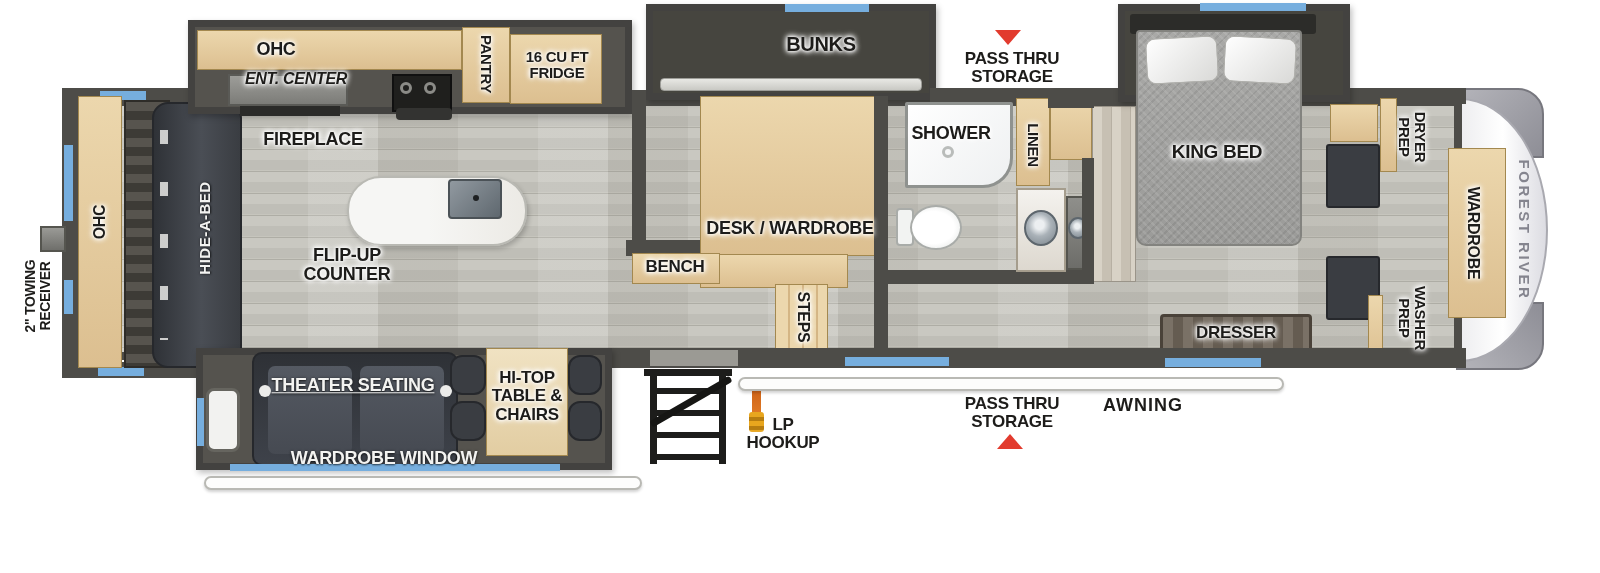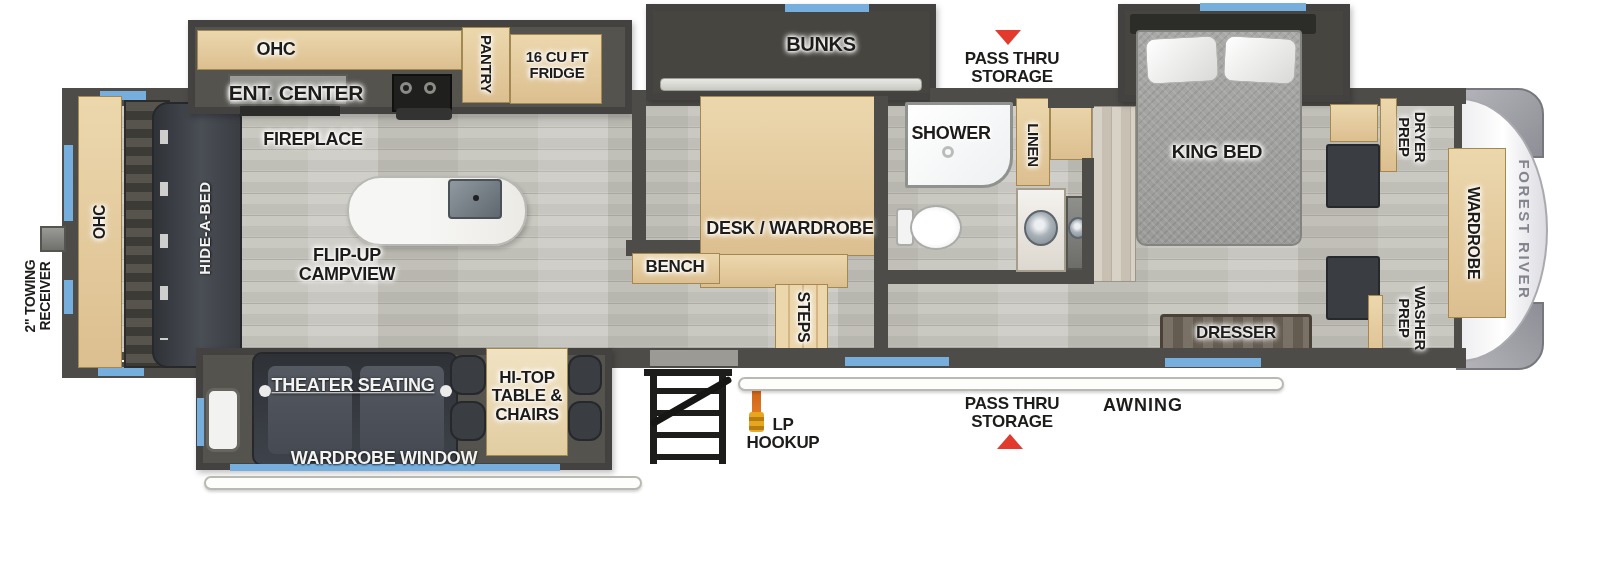--- a/index.html
+++ b/index.html
@@ -58,36 +58,36 @@
 
   <div class="abs" style="left:124px;top:100px;width:46px;height:268px;background:repeating-linear-gradient(180deg,#57544e 0 9px,#3d3b36 9px 18px);border:2px solid #2e2c28;box-sizing:border-box;"></div>
   <div class="abs dkbox" style="left:152px;top:102px;width:90px;height:266px;border-radius:16px;background:linear-gradient(90deg,#2f3237,#4a4e55 55%,#3a3d42);"></div>
   <div class="abs" style="left:160px;top:130px;width:8px;height:210px;background:repeating-linear-gradient(180deg,#e8e8e6 0 14px,transparent 14px 52px);opacity:.85;"></div>
   <span class="lbl rotccw white" style="left:205px;top:228px;font-size:15px;letter-spacing:.5px;">HIDE-A-BED</span>
 
   <div class="abs slide" style="left:188px;top:20px;width:444px;height:94px;"></div>
   <div class="abs tan" style="left:197px;top:30px;width:265px;height:40px;"></div>
   <span class="lbl" style="left:276px;top:50px;font-size:18px;">OHC</span>
   <div class="abs" style="left:228px;top:74px;width:120px;height:32px;background:linear-gradient(180deg,#9d9d99,#7c7c78);border:2px solid #5a5a56;box-sizing:border-box;"></div>
-  <span class="lbl" style="left:296px;top:93px;font-size:21px;">ENT. CENTER</span>
+  <span class="lbl" style="left:296px;top:79px;font-size:16px;font-style:italic;">ENT. CENTER</span>
   <div class="abs" style="left:240px;top:106px;width:100px;height:10px;background:#2b2b29;"></div>
   <div class="abs" style="left:392px;top:74px;width:60px;height:38px;background:#1f1f1d;border:2px solid #101010;box-sizing:border-box;"></div>
   <div class="abs" style="left:400px;top:82px;width:12px;height:12px;border:3px solid #8b8b87;border-radius:50%;box-sizing:border-box;"></div>
   <div class="abs" style="left:424px;top:82px;width:12px;height:12px;border:3px solid #8b8b87;border-radius:50%;box-sizing:border-box;"></div>
   <div class="abs" style="left:396px;top:108px;width:56px;height:12px;background:#333331;border-radius:4px;"></div>
   <div class="abs tan" style="left:462px;top:27px;width:48px;height:76px;"></div>
   <span class="lbl rotcw" style="left:486px;top:64px;font-size:15px;">PANTRY</span>
   <div class="abs tan" style="left:510px;top:34px;width:92px;height:70px;"></div>
   <span class="lbl wrap" style="left:557px;top:65px;width:84px;font-size:15px;">16 CU FT FRIDGE</span>
   <span class="lbl" style="left:313px;top:140px;font-size:18px;">FIREPLACE</span>
 
   <div class="abs" style="left:347px;top:176px;width:180px;height:70px;background:linear-gradient(90deg,#f6f6f4 0 45%,#eceae5);border:2px solid #b9b9b3;border-radius:34px;box-sizing:border-box;box-shadow:2px 3px 5px rgba(0,0,0,.2);"></div>
   <div class="abs" style="left:448px;top:179px;width:54px;height:40px;background:linear-gradient(135deg,#9199a0,#5f686f);border:2px solid #4b5257;border-radius:4px;box-sizing:border-box;"></div>
   <div class="abs" style="left:473px;top:195px;width:6px;height:6px;background:#1e2022;border-radius:50%;"></div>
-  <span class="lbl wrap" style="left:347px;top:265px;width:130px;font-size:18px;">FLIP-UP CAMPVIEW</span>
+  <span class="lbl wrap" style="left:347px;top:265px;width:130px;font-size:18px;">FLIP-UP COUNTER</span>
 
   <div class="abs slide" style="left:646px;top:4px;width:290px;height:96px;background:#46453f;"></div>
   <div class="abs blue" style="left:785px;top:4px;width:84px;height:8px;"></div>
   <div class="abs sill" style="left:660px;top:78px;width:262px;height:13px;border-radius:4px;"></div>
   <span class="lbl" style="left:776px;top:45px;font-size:20px;margin-left:45px;">BUNKS</span>
 
   <div class="abs wall" style="left:930px;top:88px;width:196px;height:16px;"></div>
   <div class="abs wall" style="left:1342px;top:88px;width:124px;height:16px;"></div>
   <div class="abs arrow-down" style="left:995px;top:30px;"></div>
   <span class="lbl wrap" style="left:1012px;top:68px;width:126px;">PASS THRU STORAGE</span>

